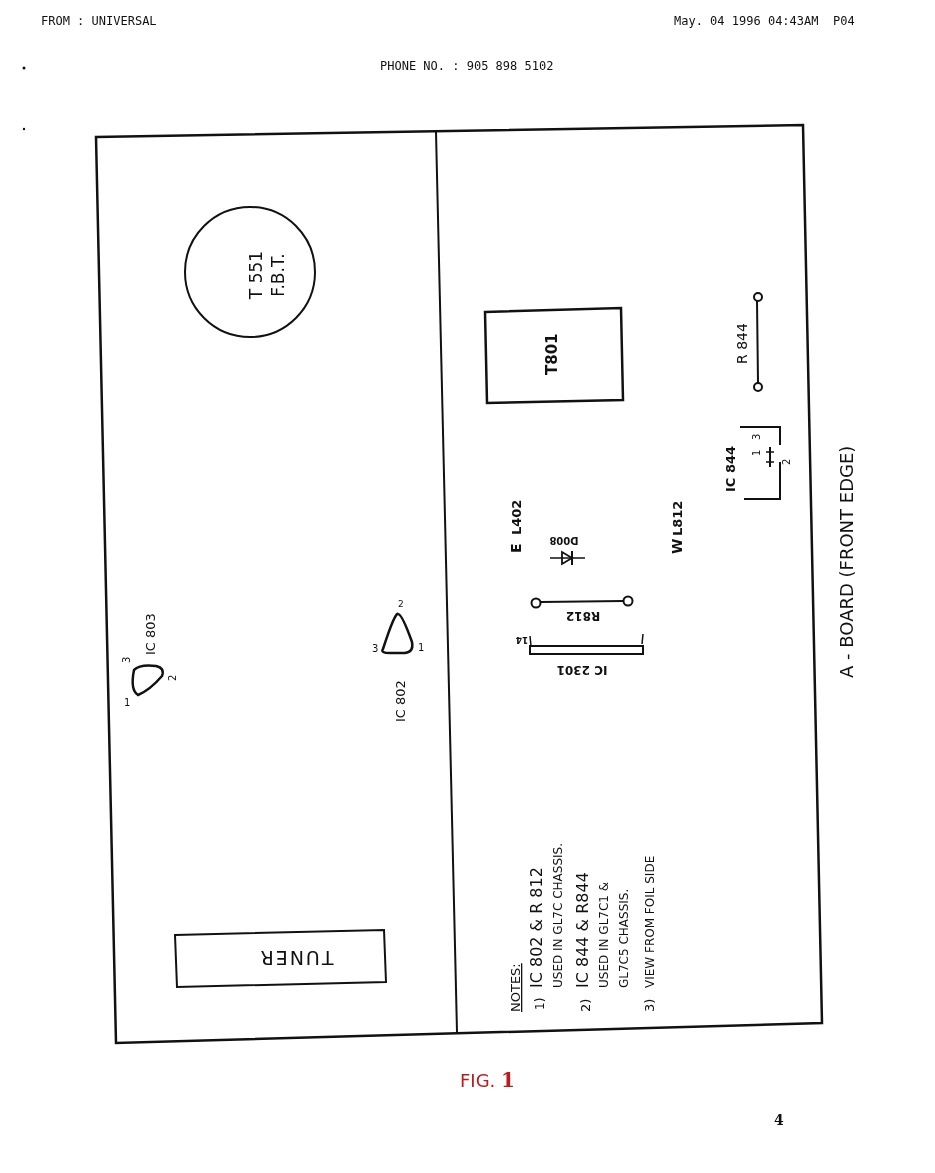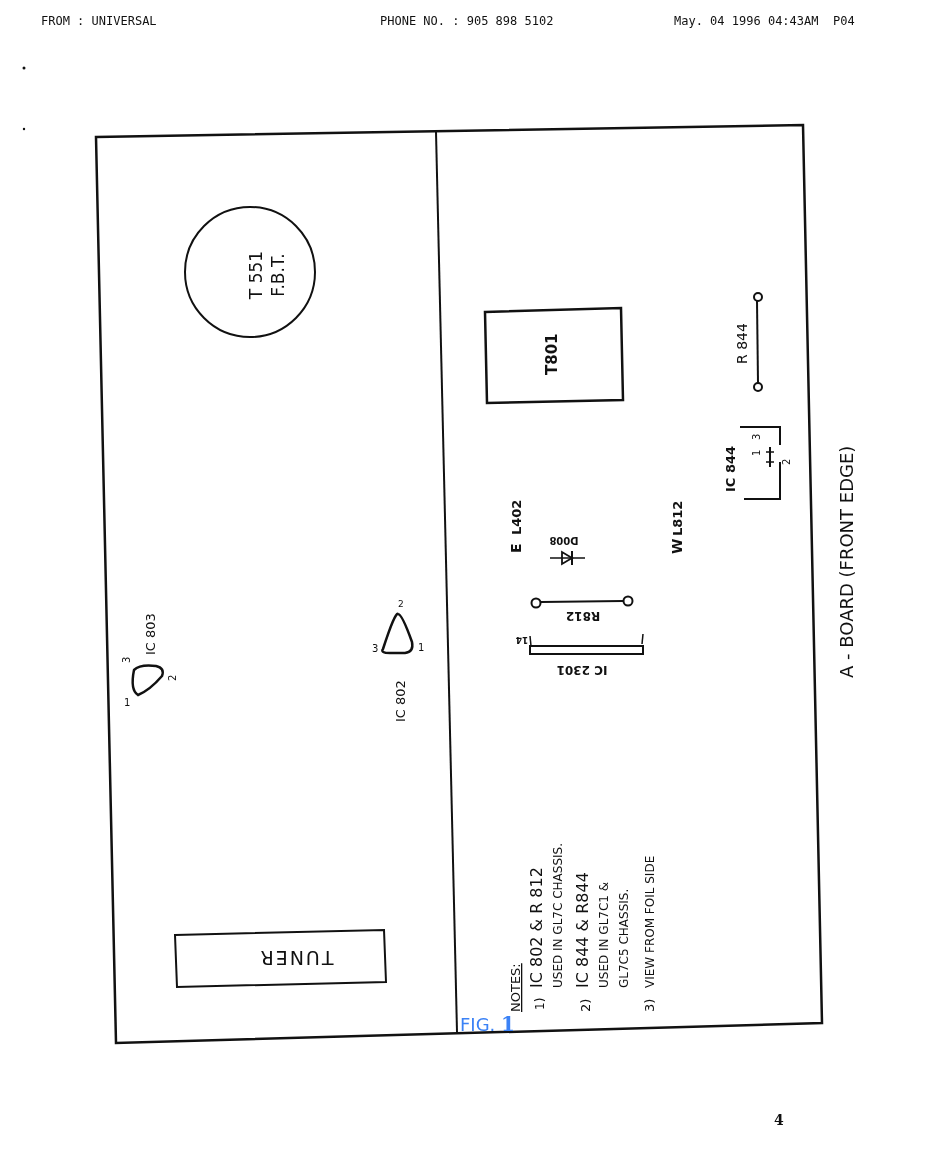--- a/index.html
+++ b/index.html
@@ -3,27 +3,27 @@
 <meta charset="utf-8">
 <style>
   html, body { margin: 0; padding: 0; background: #ffffff; }
   body { width: 935px; height: 1173px; position: relative; overflow: hidden; }
   .fax-header {
     position: absolute; top: 14px; left: 0; width: 935px; height: 20px;
     font-family: "DejaVu Sans Mono", monospace; font-size: 12px; color: #111;
   }
   .fax-header span { position: absolute; top: 0; white-space: pre; }
   .hdr-from { left: 28px; margin-left: 13px; }
-  .hdr-phone { left: 380px; }
+  .hdr-phone { left: 380px; margin-top: 45px; }
   .hdr-date { left: 674px; }
   svg.drawing { position: absolute; left: 0; top: 0; }
   .hand { font-family: "DejaVu Sans", sans-serif; fill: #111; }
   .fig-label {
-    position: absolute; left: 460px; top: 1012px;
-    font-family: "DejaVu Sans", sans-serif; font-size: 18px; color: #3b82f6;
+    position: absolute; left: 460px; top: 1068px;
+    font-family: "DejaVu Sans", sans-serif; font-size: 18px; color: #b91c1c;
   }
   .fig-label b { font-family: "DejaVu Serif", serif; font-size: 20px; }
   .page-num {
     position: absolute; left: 774px; top: 1112px;
     font-family: "DejaVu Serif", serif; font-weight: bold; font-size: 14px; color: #111;
   }
 </style>
 </head>
 <body>
 

